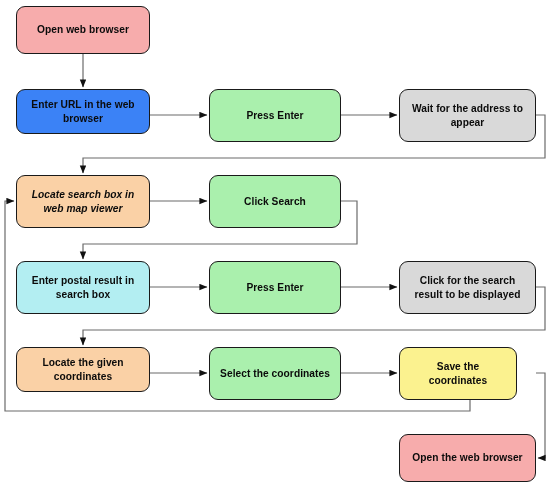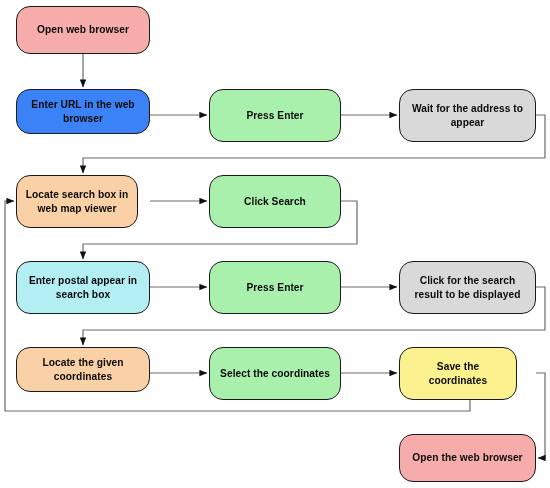--- a/index.html
+++ b/index.html
@@ -21,21 +21,21 @@
     position: absolute;
     left: 0;
     top: 0;
     width: 550px;
     height: 488px;
   }
   .node {
     position: absolute;
     box-sizing: border-box;
     border: 1.4px solid #1a1a1a;
-    border-radius: 14px;
+    border-radius: 9px;
     display: flex;
     align-items: center;
     justify-content: center;
     text-align: center;
     font-size: 10.2px;
     font-weight: bold;
     color: #0b0b0b;
     line-height: 1.35;
     padding: 3px 7px;
     letter-spacing: 0.05px;
@@ -65,23 +65,23 @@
         <polyline points="341,373 397,373" fill="none" stroke="#6b6b6b" stroke-width="1.2" marker-end="url(#arrowhead)"></polyline>
         <polyline points="470,400 470,411 5,411 5,201 14,201" fill="none" stroke="#6b6b6b" stroke-width="1.2" marker-end="url(#arrowhead)"></polyline>
         <polyline points="536,373 545,373 545,458 538,458" fill="none" stroke="#6b6b6b" stroke-width="1.2" marker-end="url(#arrowhead)"></polyline>
       </g>
   </svg>
   <div id="node-layer">
       <div class="node" style="left: 16px; top: 6px; width: 134px; height: 48px; background: rgb(247, 172, 172); border-color: rgb(26, 26, 26); color: rgb(11, 11, 11);">Open web browser</div>
       <div class="node" style="left: 16px; top: 89px; width: 134px; height: 45px; background: #3b82f6; border-color: rgb(26, 26, 26); color: rgb(11, 11, 11);">Enter URL in the web browser</div>
       <div class="node" style="left: 209px; top: 89px; width: 132px; height: 53px; background: rgb(170, 240, 173); border-color: rgb(26, 26, 26); color: rgb(11, 11, 11);">Press Enter</div>
       <div class="node" style="left: 399px; top: 89px; width: 137px; height: 53px; background: rgb(217, 217, 217); border-color: rgb(26, 26, 26); color: rgb(11, 11, 11);">Wait for the address to appear</div>
-      <div class="node" style="left: 16px; top: 175px; width: 122px; height: 53px; background: rgb(250, 209, 166); border-color: rgb(26, 26, 26); color: rgb(11, 11, 11);">Locate search box in web map viewer</div>
+      <div class="node" style="left: 16px; top: 175px; width: 134px; height: 53px; background: rgb(250, 209, 166); border-color: rgb(26, 26, 26); color: rgb(11, 11, 11); font-style: italic;">Locate search box in web map viewer</div>
       <div class="node" style="left: 209px; top: 175px; width: 132px; height: 53px; background: rgb(170, 240, 173); border-color: rgb(26, 26, 26); color: rgb(11, 11, 11);">Click Search</div>
-      <div class="node" style="left: 16px; top: 261px; width: 134px; height: 53px; background: rgb(179, 238, 242); border-color: rgb(26, 26, 26); color: rgb(11, 11, 11);">Enter postal appear in search box</div>
+      <div class="node" style="left: 16px; top: 261px; width: 134px; height: 53px; background: rgb(179, 238, 242); border-color: rgb(26, 26, 26); color: rgb(11, 11, 11);">Enter postal result in search box</div>
       <div class="node" style="left: 209px; top: 261px; width: 132px; height: 53px; background: rgb(170, 240, 173); border-color: rgb(26, 26, 26); color: rgb(11, 11, 11);">Press Enter</div>
       <div class="node" style="left: 399px; top: 261px; width: 137px; height: 53px; background: rgb(217, 217, 217); border-color: rgb(26, 26, 26); color: rgb(11, 11, 11);">Click for the search result to be displayed</div>
       <div class="node" style="left: 16px; top: 347px; width: 134px; height: 45px; background: rgb(250, 209, 166); border-color: rgb(26, 26, 26); color: rgb(11, 11, 11);">Locate the given coordinates</div>
       <div class="node" style="left: 209px; top: 347px; width: 132px; height: 53px; background: rgb(170, 240, 173); border-color: rgb(26, 26, 26); color: rgb(11, 11, 11);">Select the coordinates</div>
       <div class="node" style="left: 399px; top: 347px; width: 118px; height: 53px; background: rgb(251, 242, 143); border-color: rgb(26, 26, 26); color: rgb(11, 11, 11);">Save the coordinates</div>
       <div class="node" style="left: 399px; top: 434px; width: 137px; height: 48px; background: rgb(247, 172, 172); border-color: rgb(26, 26, 26); color: rgb(11, 11, 11);">Open the web browser</div>
     </div>
 </div>
 
 </body></html>

